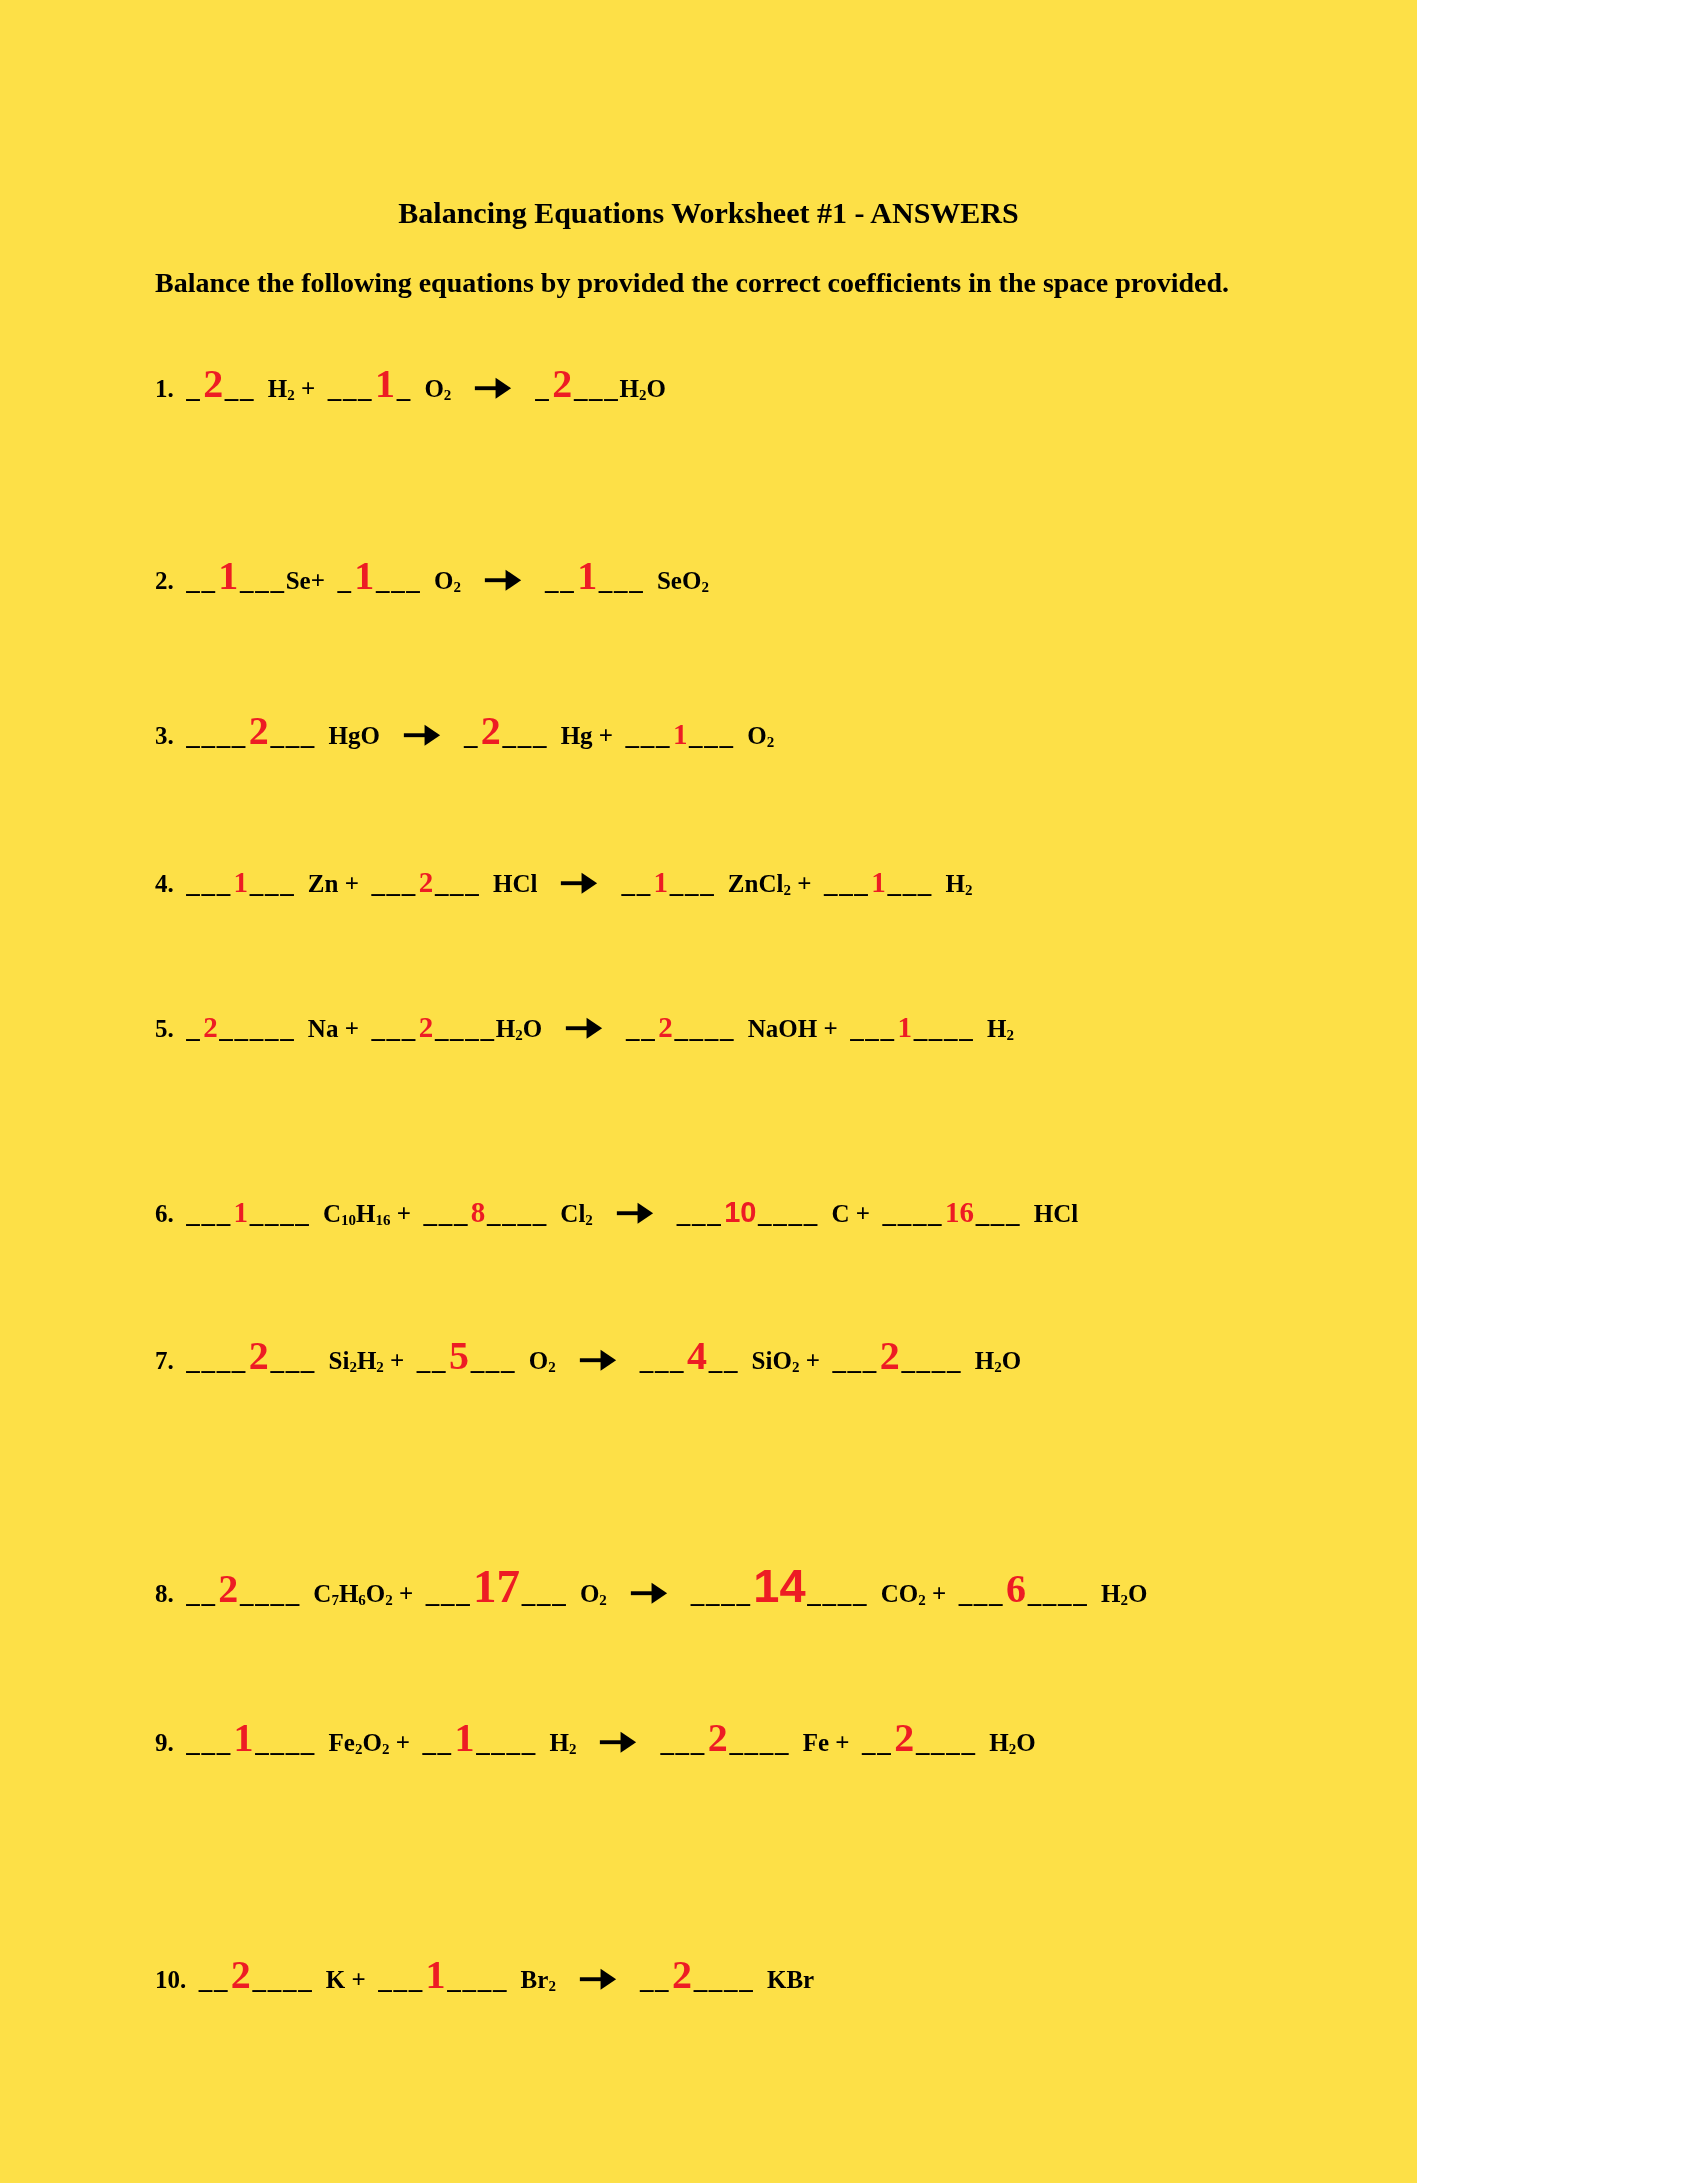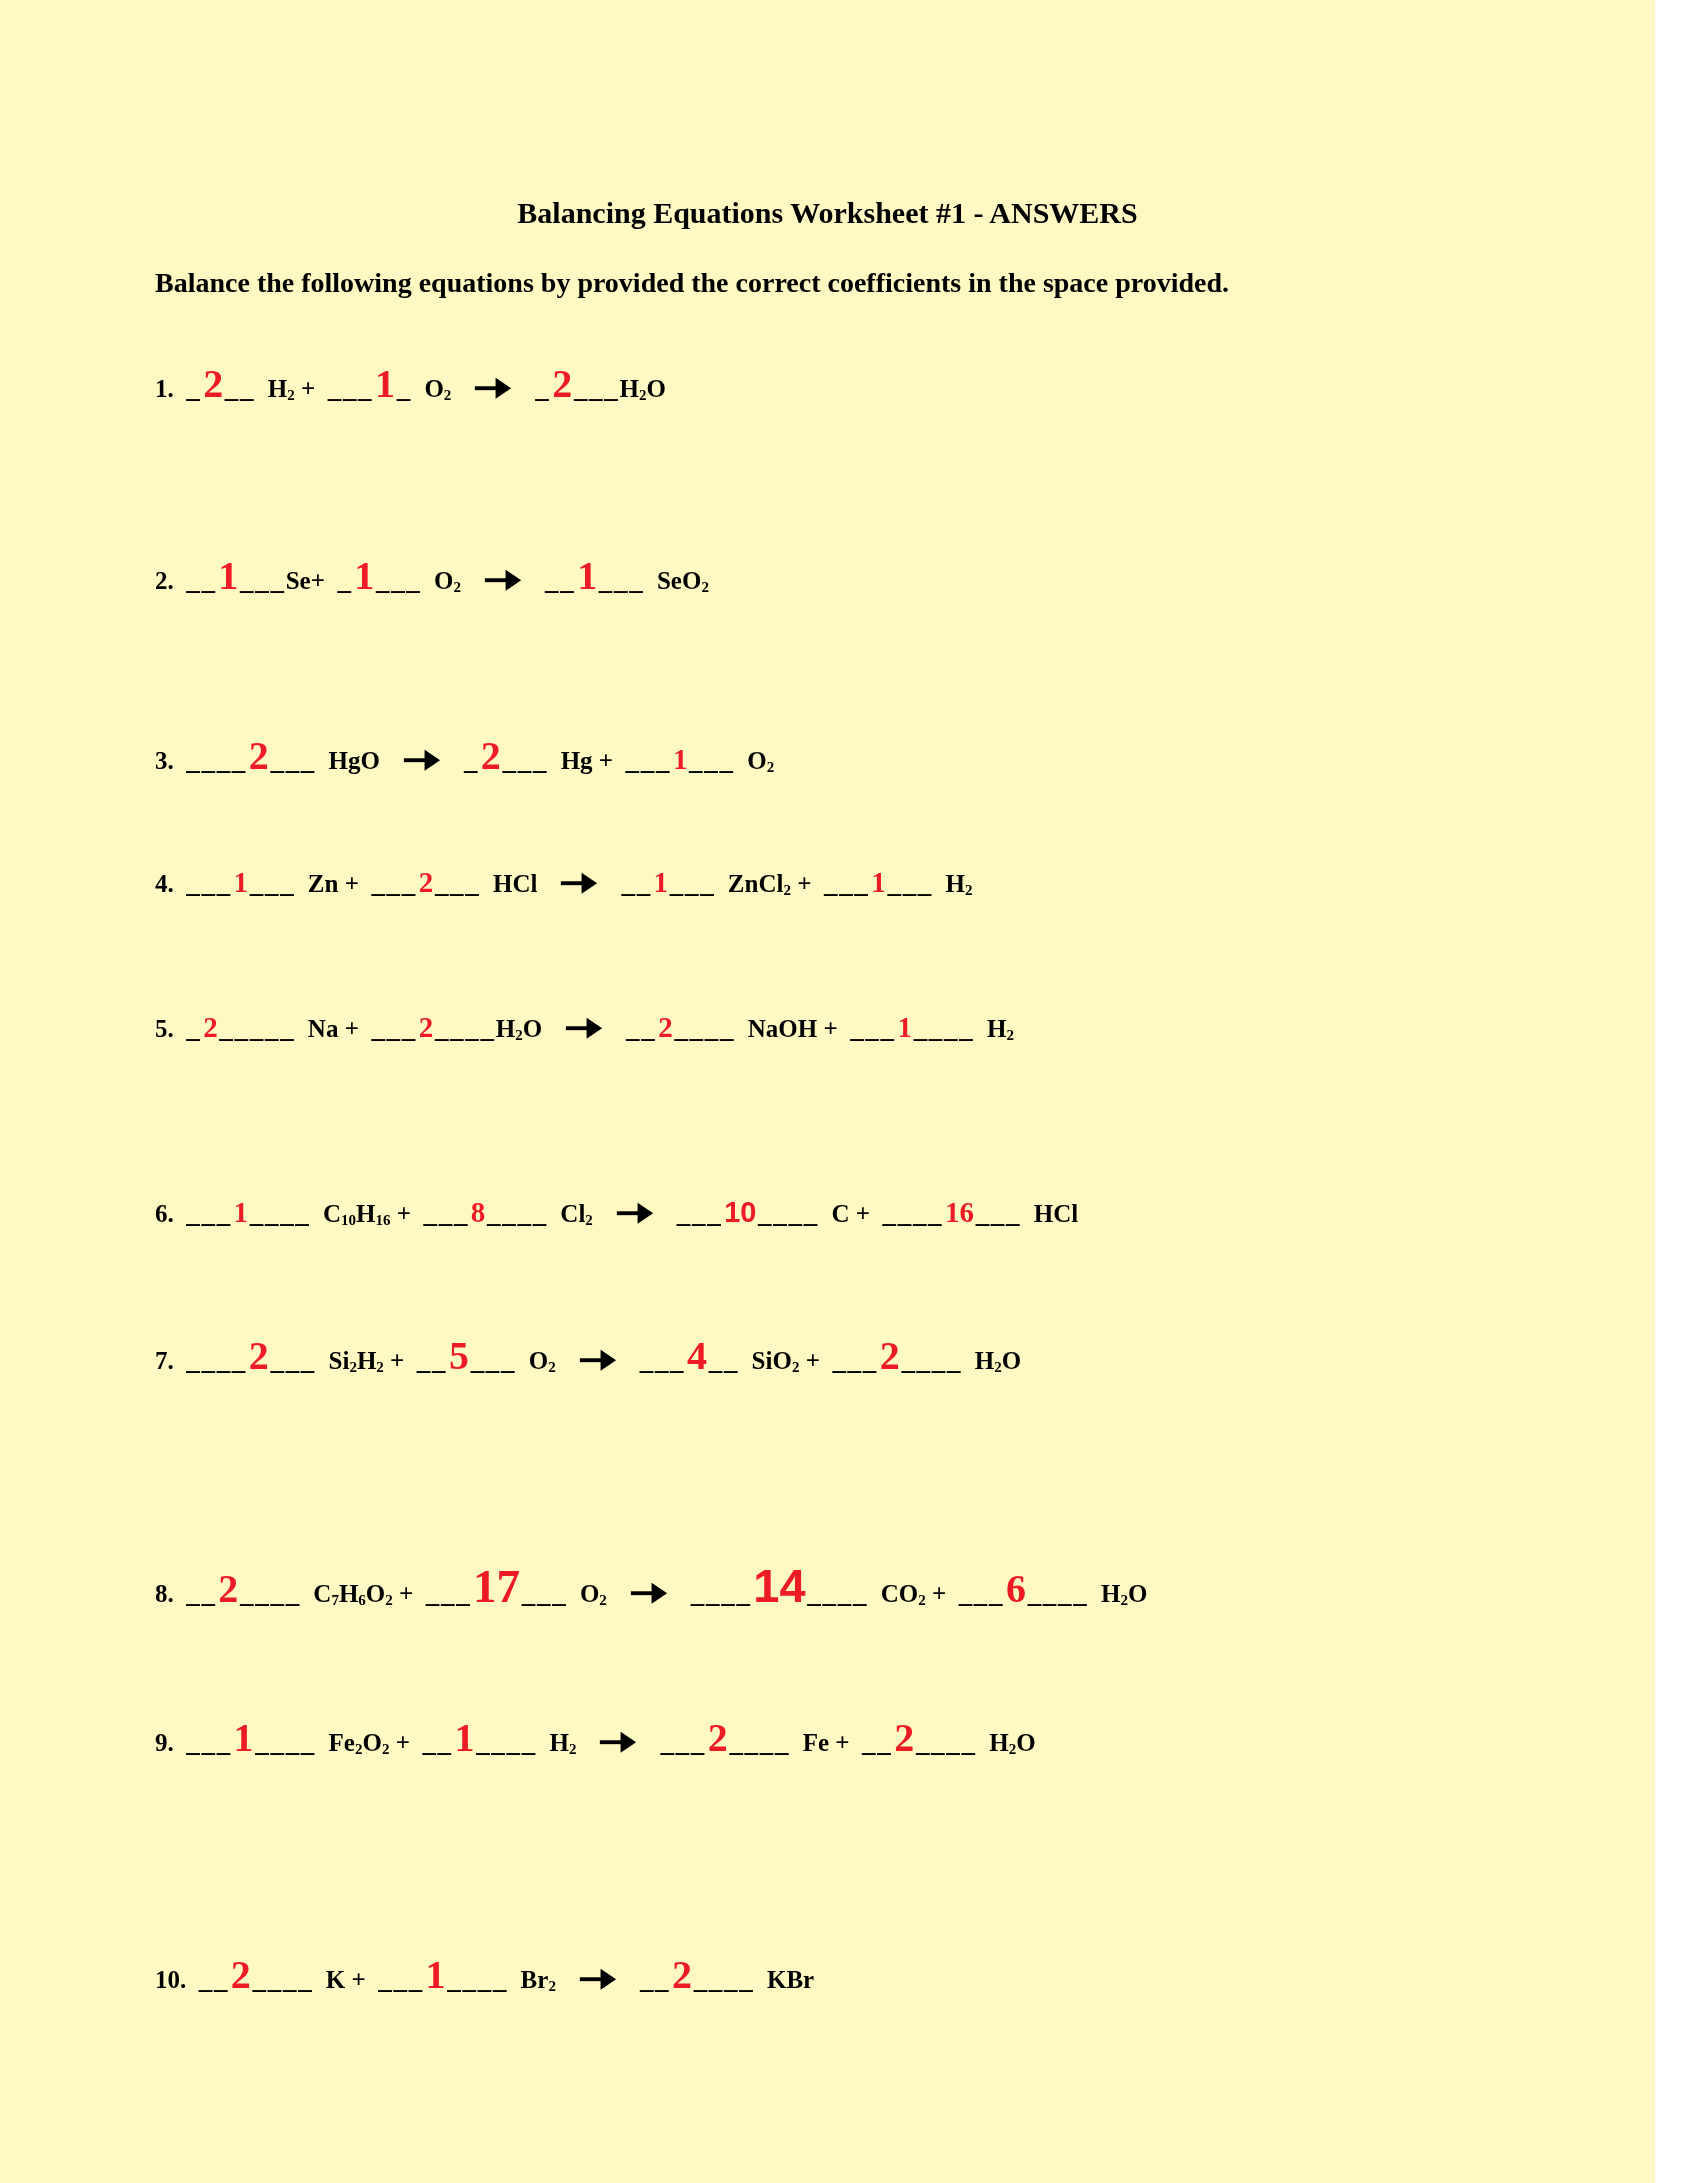--- a/index.html
+++ b/index.html
@@ -1,20 +1,20 @@
 <!DOCTYPE html>
 <html style="font-size:14px"><head>
 <meta charset="utf-8">
 <style>
   * { margin:0; padding:0; box-sizing:border-box; }
   html, body { background:#ffffff; }
   .page {
     position:relative;
-    width:1655px; height:2184px;
-    background:#fef9c3;
+    width:1417px; height:2184px;
+    background:#fde047;
     color:#000000;
     font-family:"Liberation Serif","DejaVu Serif",serif;
     font-weight:bold;
     overflow:hidden;
   }
   .title {
     position:absolute; top:196px; left:0; width:100%;
     text-align:center;
     font-size:30px;
   }
@@ -23,21 +23,21 @@
     font-size:28px;
   }
   #equations .equation {
     position:absolute; left:155px;
     font-size:25px;
     line-height:56px;
     white-space:nowrap;
   }
   .equation:nth-child(1){ top:360px;text-align:center; }
   .equation:nth-child(2){ top:552px; }
-  .equation:nth-child(3){ top:707px;margin-top:25px; }
+  .equation:nth-child(3){ top:707px; }
   .equation:nth-child(4){ top:855px; }
   .equation:nth-child(5){ top:1000px; }
   .equation:nth-child(6){ top:1185px; }
   .equation:nth-child(7){ top:1332px; }
   .equation:nth-child(8){ top:1521px;margin-top:44px; }
   .equation:nth-child(9){ top:1714px; }
   .equation:nth-child(10){ top:1951px; }
 
   .eq-no { font-size:25px; }
   .u { font-size:27px; letter-spacing:1.7px; color:#000; }

